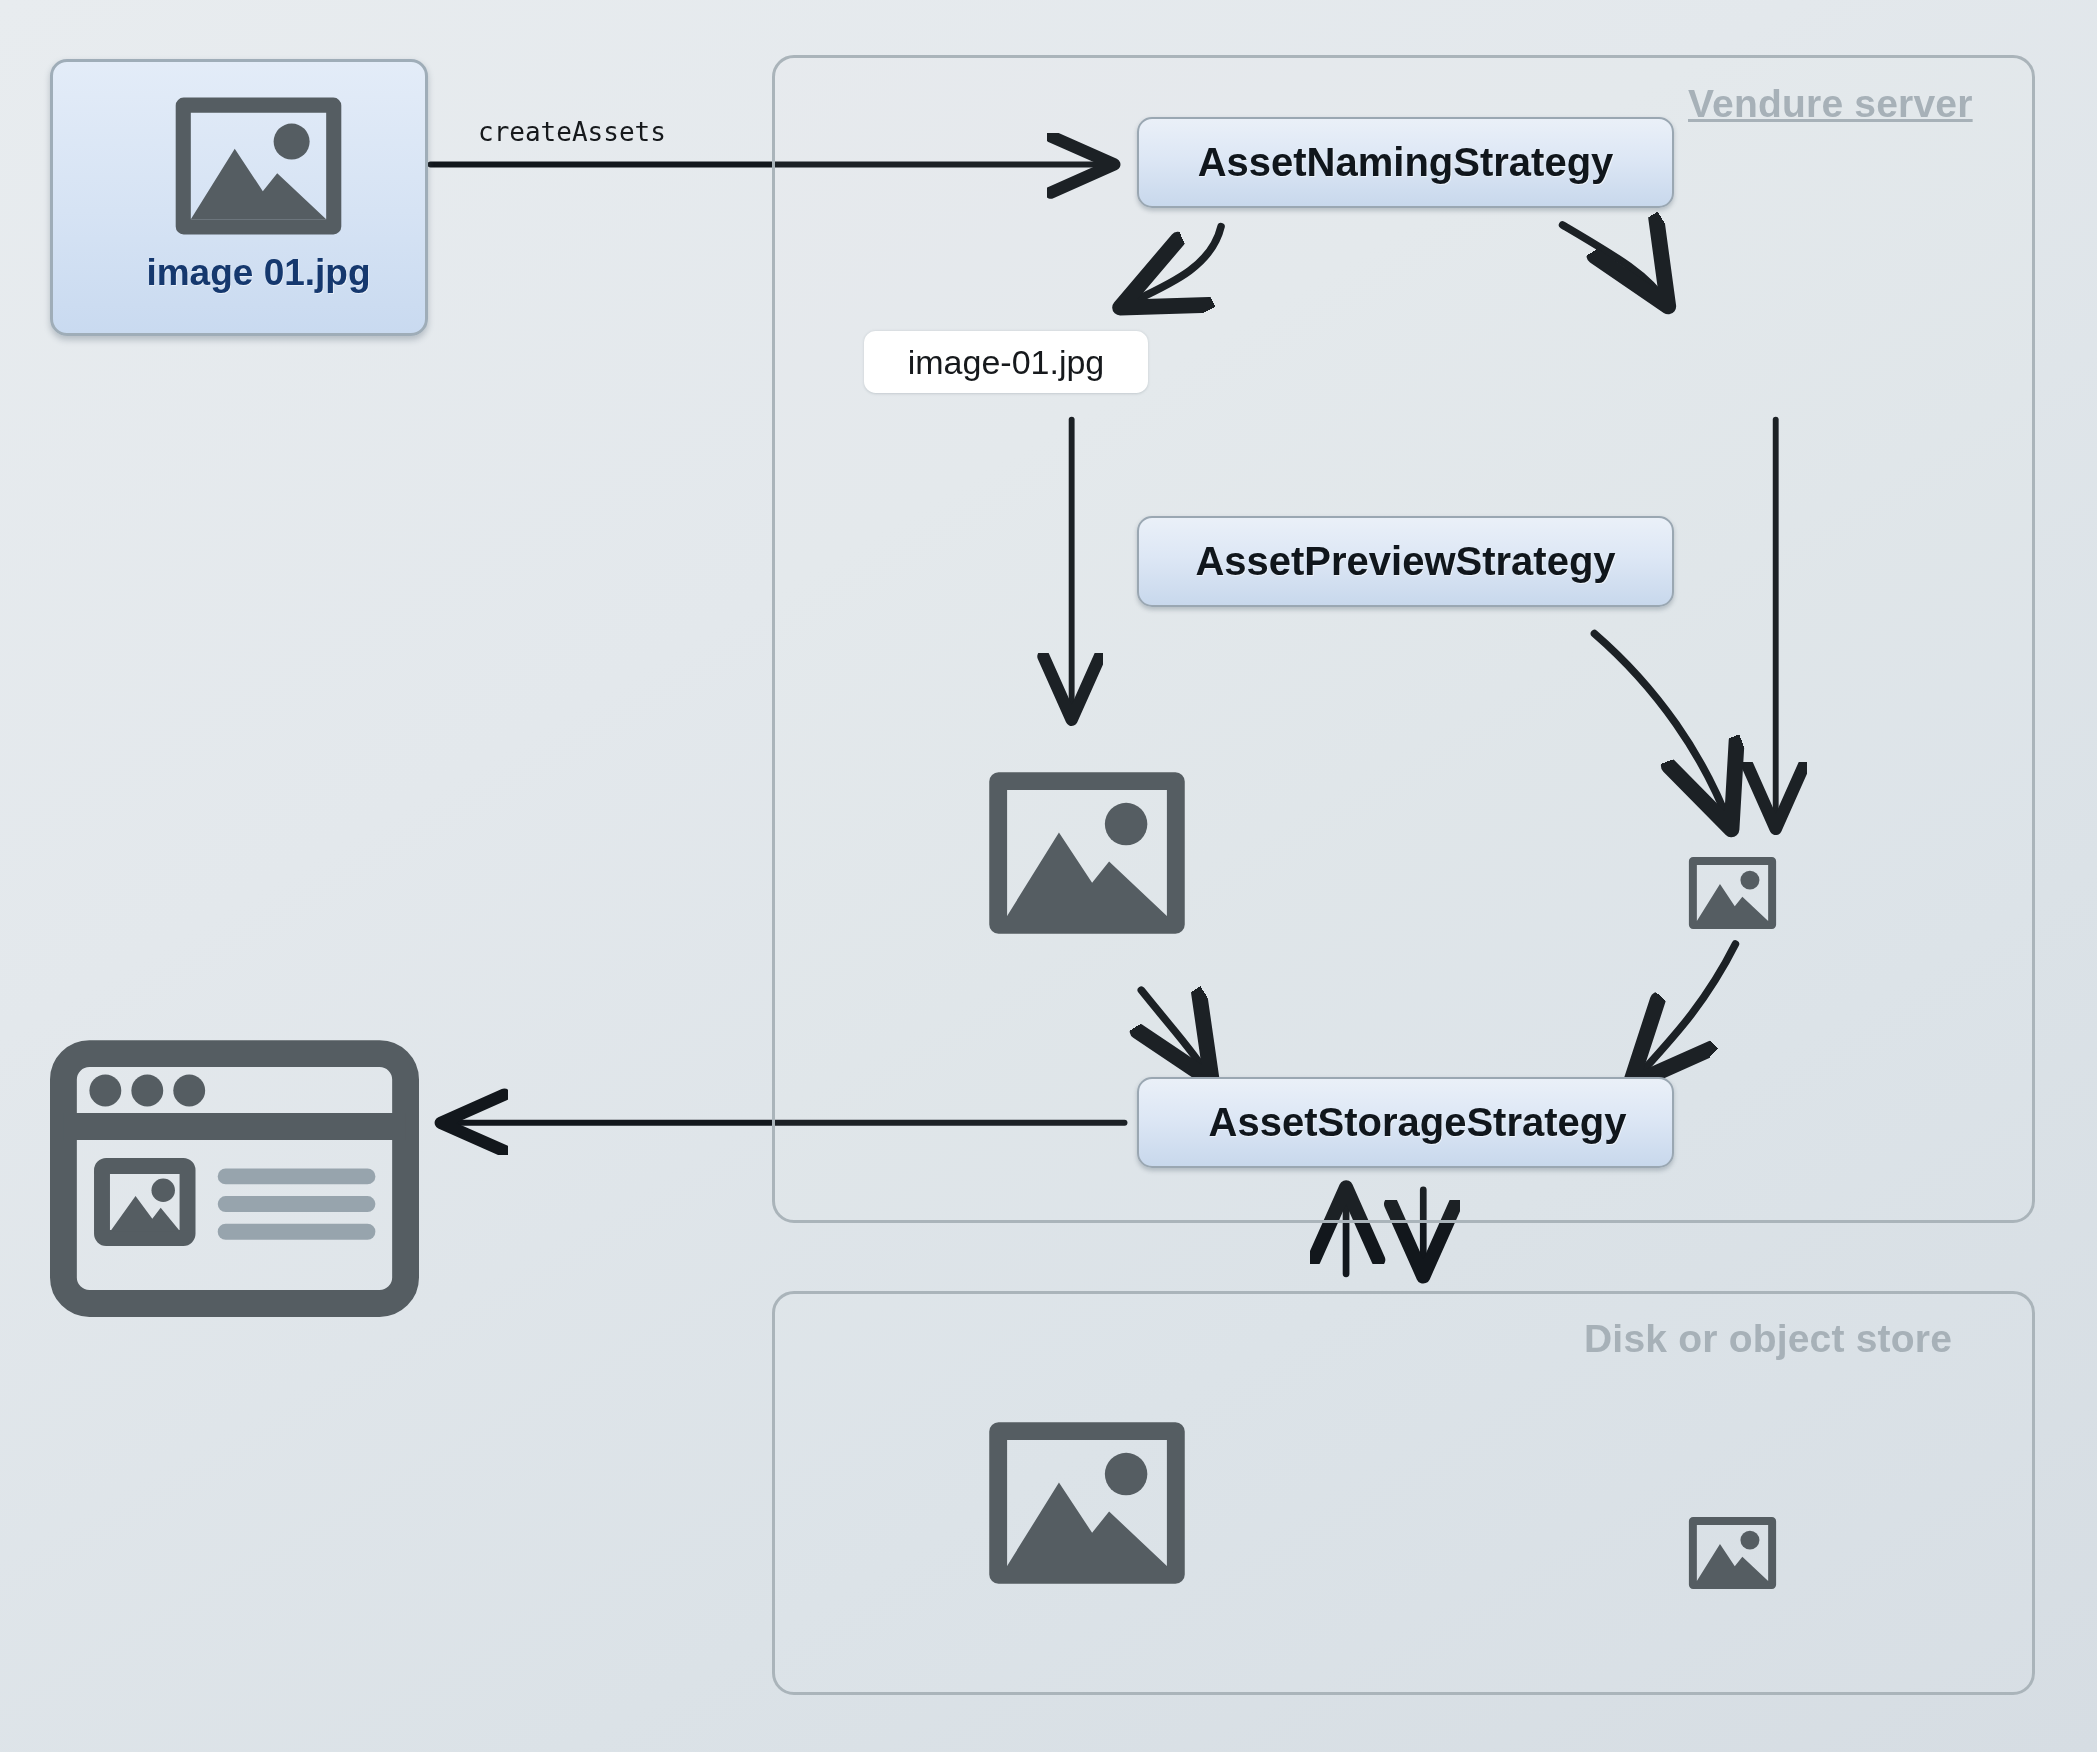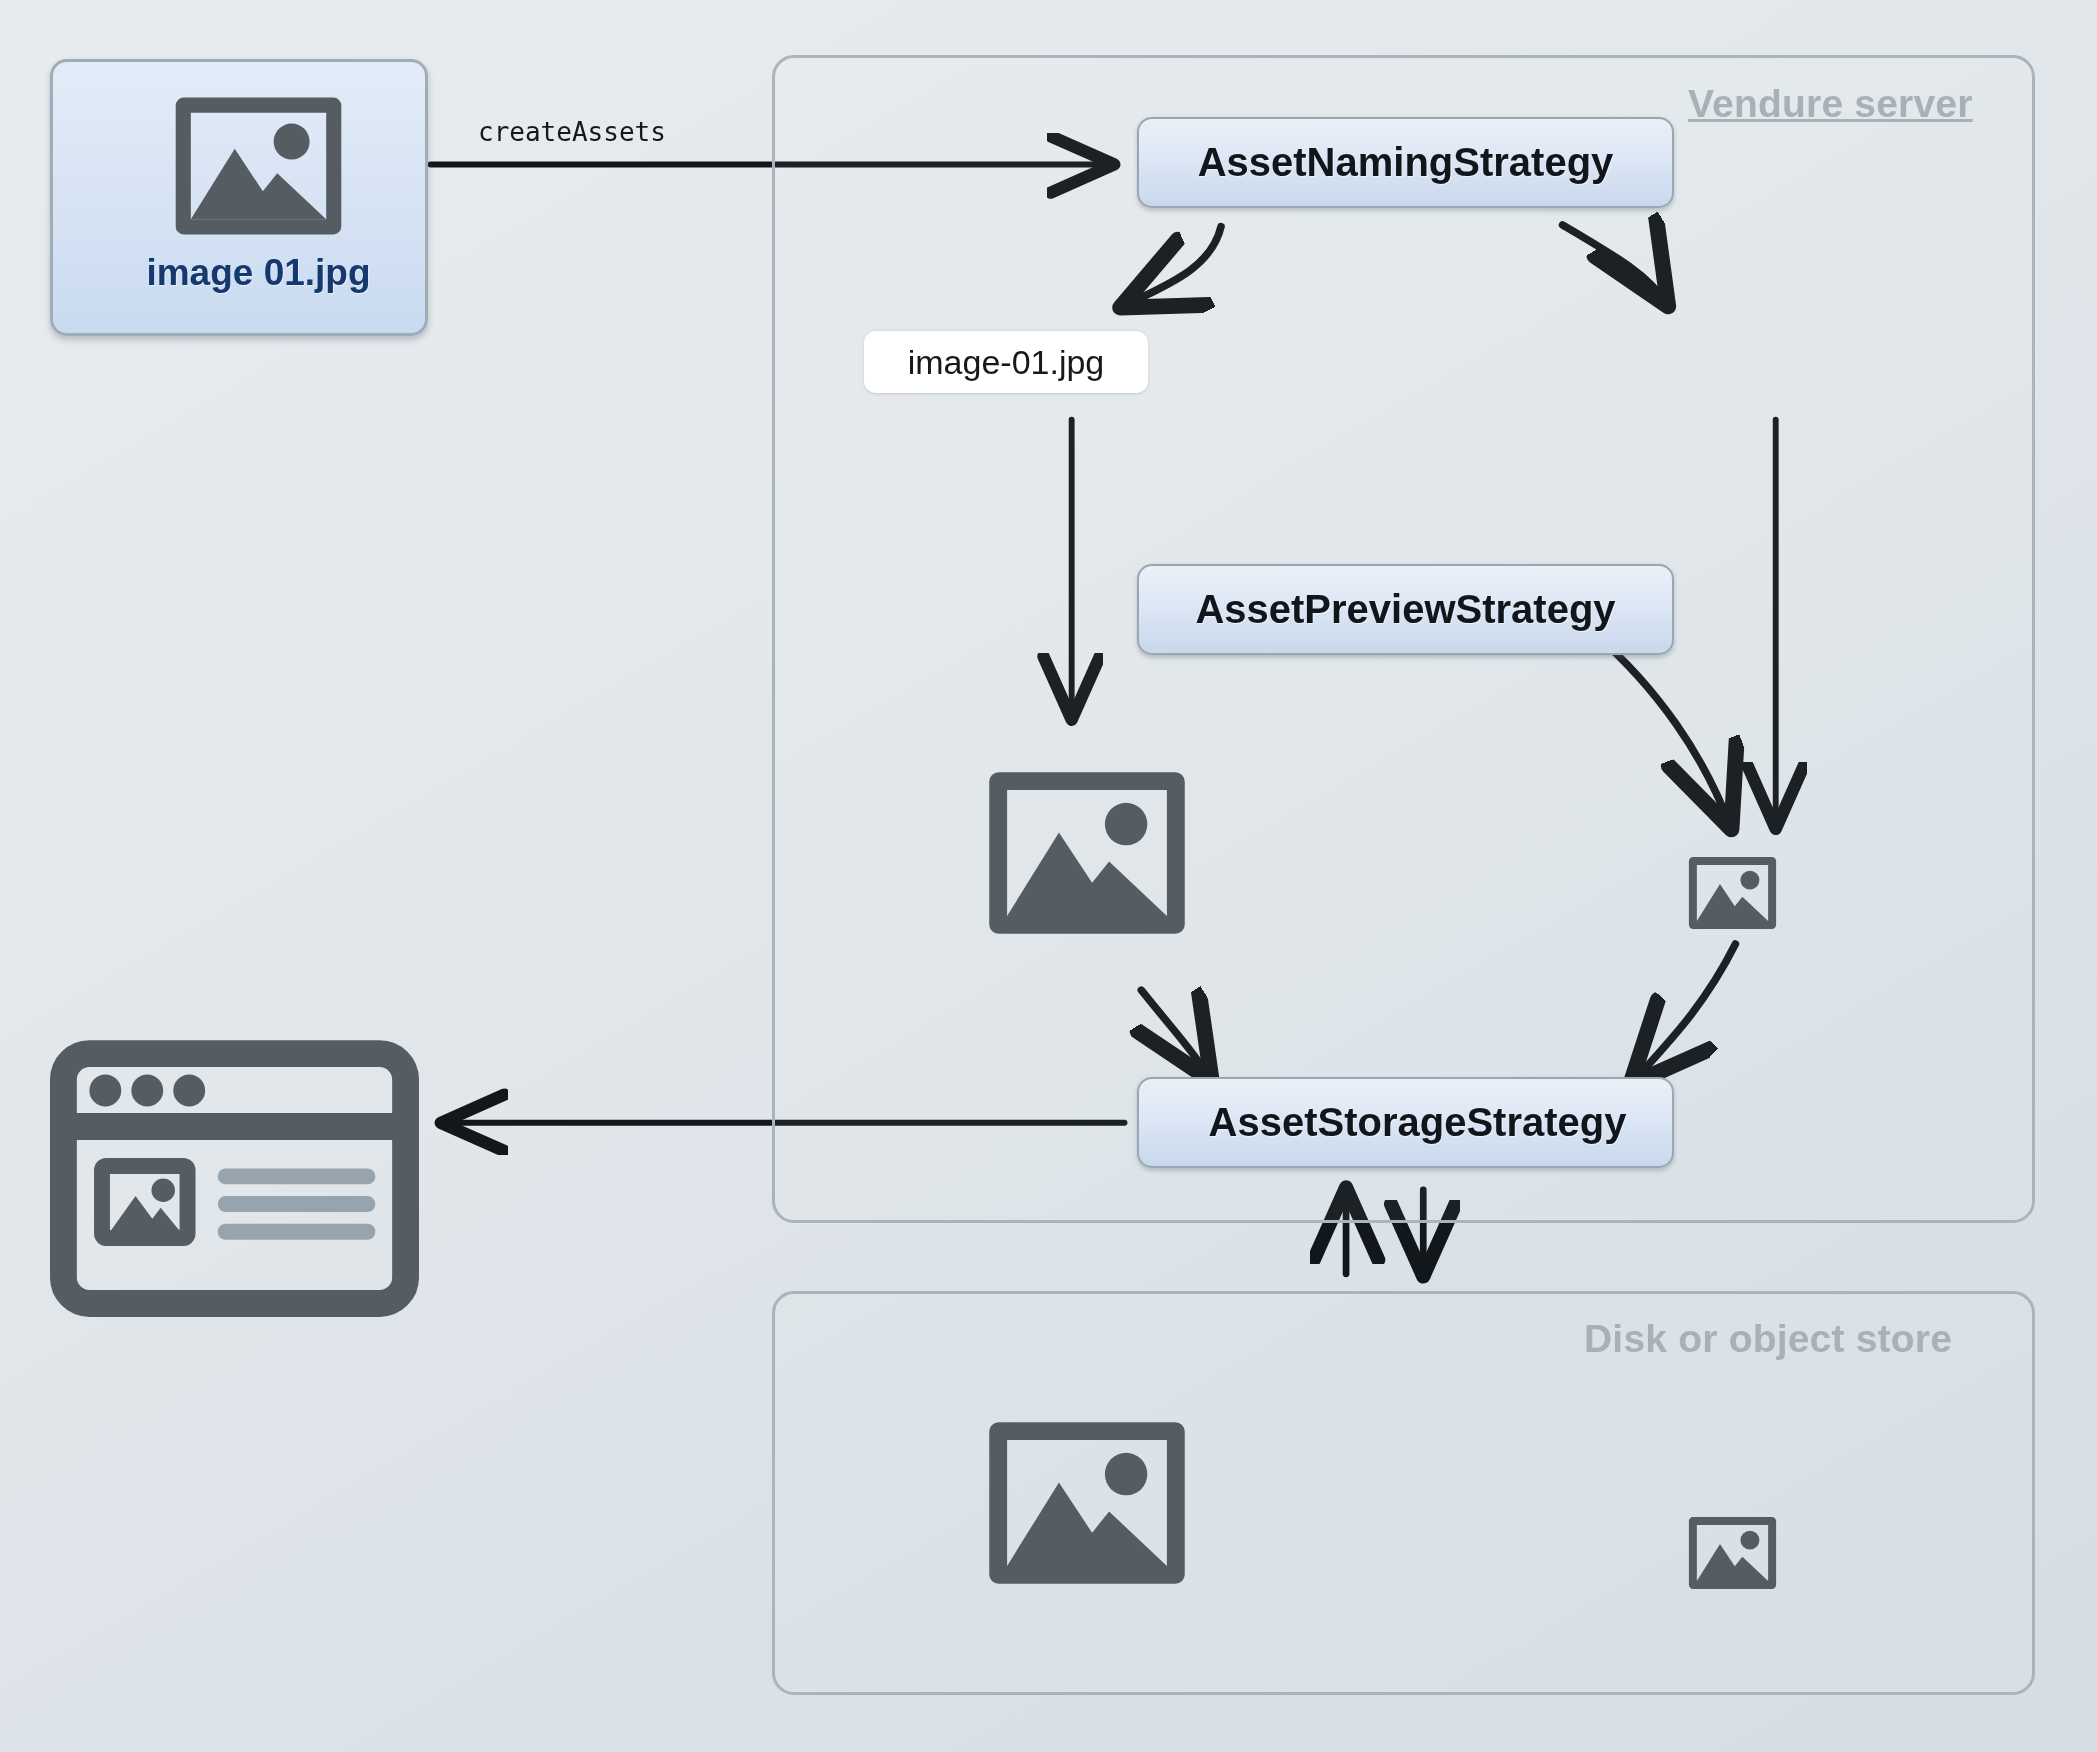--- a/index.html
+++ b/index.html
@@ -181,21 +181,21 @@
     </span>
     <span class="asset-card-label" style="margin-top:13.4px;">image 01.jpg</span>
   </div>
 
   <div class="edge-label" style="left:478px; top:117px;">createAssets</div>
 
   <div class="strategy" style="left:1137px; top:117px; width:537px; height:91px;">
     <span>AssetNamingStrategy</span>
   </div>
 
-  <div class="strategy" style="left:1137px; top:516px; width:537px; height:91px;margin-top:48px;">
+  <div class="strategy" style="left:1137px; top:516px; width:537px; height:91px;">
     <span>AssetPreviewStrategy</span>
   </div>
 
   <div class="strategy" style="left:1137px; top:1077px; width:537px; height:91px;padding-left:24px;">
     <span>AssetStorageStrategy</span>
   </div>
 
   <div class="filechip" style="left:864px; top:331px; width:284px; height:62px;">
     <span>image-01.jpg</span>
   </div>

